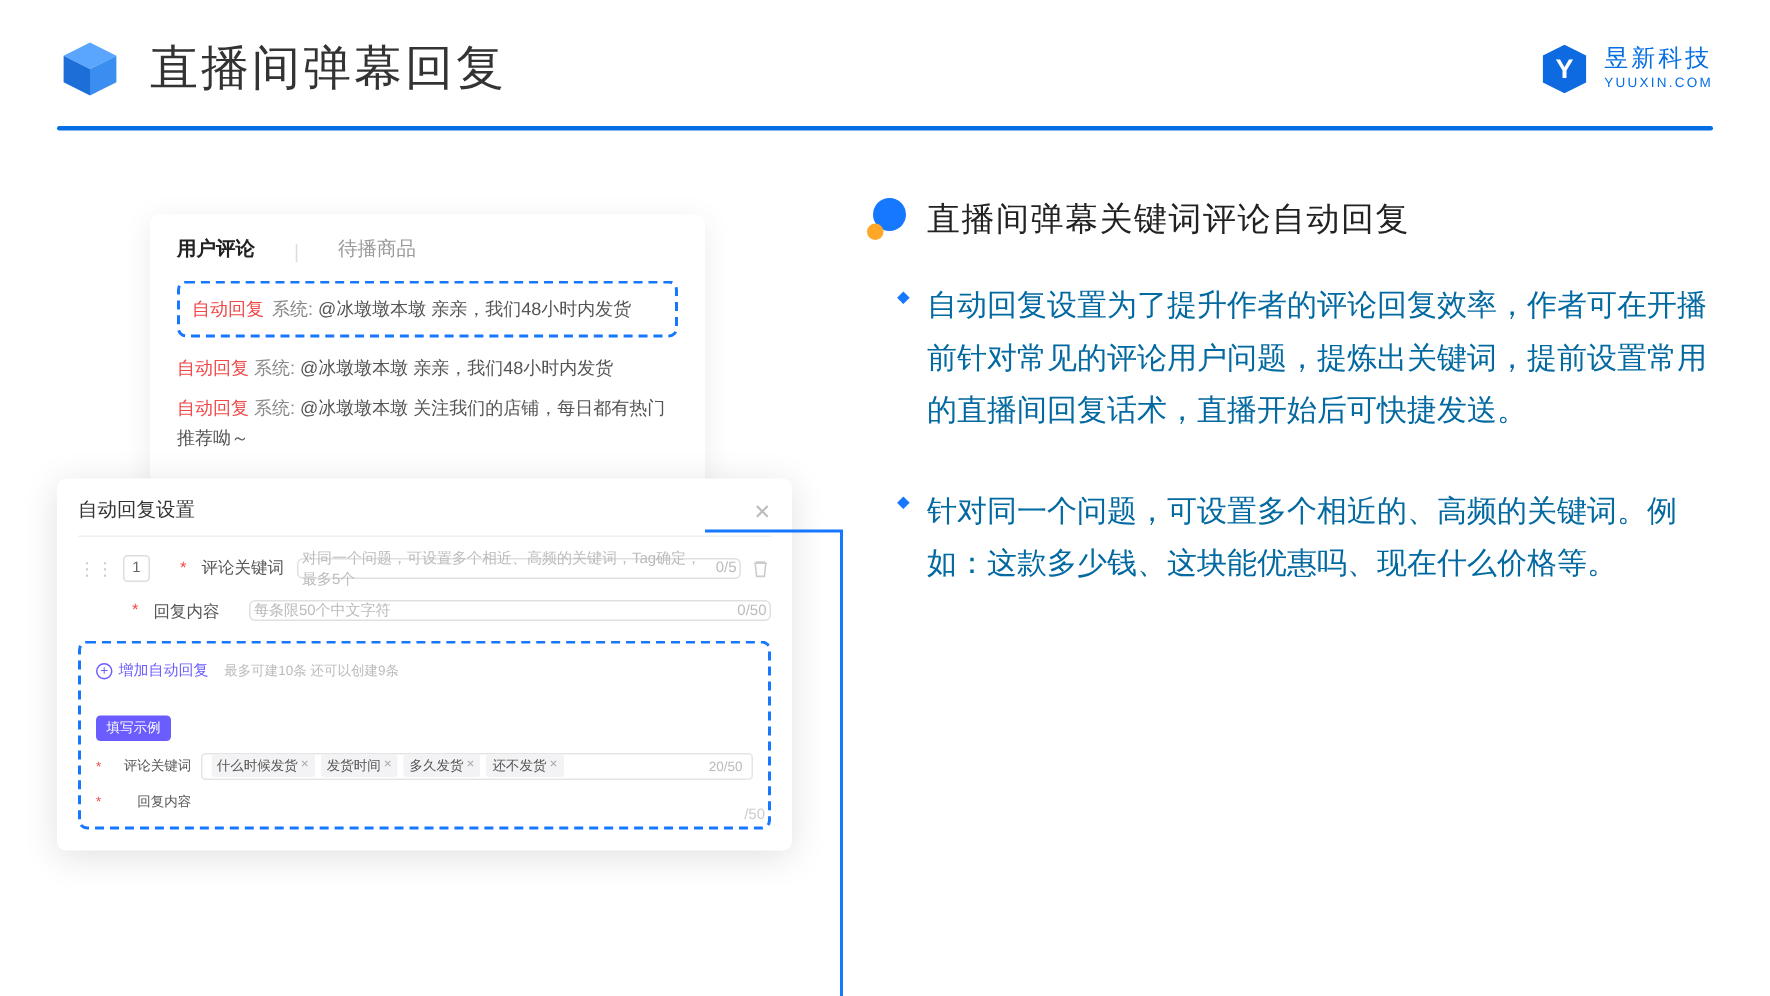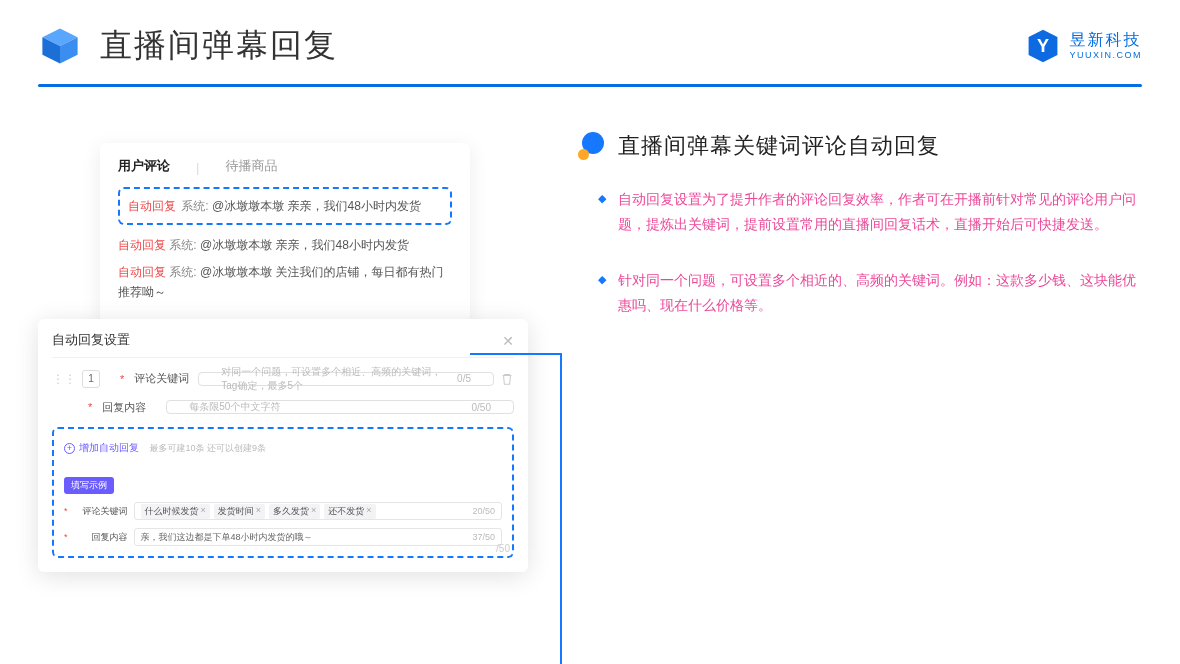--- a/index.html
+++ b/index.html
@@ -25,21 +25,21 @@
 .msg .sys{color:#888}
 .msg-plain{font-size:12px;color:#555;line-height:1.7;margin-bottom:6px}
 .card2{position:relative;margin-top:-10px;width:490px;background:#fff;border-radius:6px;box-shadow:0 4px 24px rgba(0,0,0,0.12);padding:12px 14px 14px 14px}
 .c2-head{display:flex;justify-content:space-between;align-items:flex-end;font-size:13px;color:#333;font-weight:500;padding-bottom:8px;border-bottom:1px solid #f0f0f0}
 .close-x{color:#bbb;font-size:14px;cursor:pointer}
 .form-row{display:flex;align-items:center;gap:6px;margin-top:12px;font-size:11px;color:#666}
 .num-box{width:18px;height:18px;border:1px solid #ddd;border-radius:3px;display:flex;align-items:center;justify-content:center;font-size:10px;background:#fff}
 .drag-dots{color:#ccc;font-size:12px;line-height:1}
 .req{color:#f04848;margin-right:4px}
 .lbl{width:58px;color:#555;font-size:11px}
-.inp{flex:1;height:14px;border:1px solid #e0e0e0;border-radius:4px;padding:0 22px;font-size:10px;color:#bbb;display:flex;align-items:center;justify-content:space-between;background:#fff}
+.inp{flex:1;height:14px;border:1px solid #e0e0e0;border-radius:4px;padding:0 2px;font-size:10px;color:#bbb;display:flex;align-items:center;justify-content:space-between;background:#fff}
 .inp-count{color:#bbb;font-size:10px}
 .trash{width:14px;height:14px;color:#ccc}
 .form-row.indent{margin-left:36px}
 .dashed2{border:2px dashed #1677ff;border-radius:6px;padding:8px 10px 10px 10px;margin-top:12px}
 .add-link{color:#6b5cff;font-size:10px;display:inline-flex;align-items:center;gap:4px}
 .plus-c{width:11px;height:11px;border:1px solid #6b5cff;border-radius:50%;display:inline-flex;align-items:center;justify-content:center;font-size:9px;line-height:1}
 .add-hint{color:#bbb;font-size:9px;margin-left:6px}
 .badge{display:inline-block;background:#6b5cff;color:#fff;font-size:9px;padding:2px 7px;border-radius:3px;margin-top:22px}
 .ex-row{display:flex;align-items:center;gap:6px;margin-top:8px;font-size:9px;color:#666}
 .ex-row .lbl2{width:50px;text-align:right;color:#555}
@@ -51,21 +51,21 @@
 .connector{position:absolute;border:1px solid #1677ff}
 .conn-h{top:230px;left:432px;width:90px;height:0}
 .conn-v{top:230px;left:522px;width:0;height:325px}
 .right{flex:1;padding-top:8px}
 .sec-head{display:flex;align-items:center;gap:12px;margin-bottom:26px}
 .dot-icon{position:relative;width:28px;height:28px;flex-shrink:0}
 .dot-blue{position:absolute;width:22px;height:22px;background:#1677ff;border-radius:50%;top:0;left:4px}
 .dot-orange{position:absolute;width:11px;height:11px;background:#ffa726;border-radius:50%;bottom:0;left:0}
 .sec-title{font-size:22px;color:#222;letter-spacing:1px}
 .bullets{list-style:none;padding-left:20px}
-.bullets li{position:relative;font-size:14px;color:#ec4899;line-height:1.75;margin-bottom:32px;padding-left:20px}
+.bullets li{position:relative;font-size:20px;color:#0369a1;line-height:1.75;margin-bottom:32px;padding-left:20px}
 .bullets li::before{content:"◆";position:absolute;left:0;top:2px;color:#1677ff;font-size:11px}
 </style>
 </head>
 <body>
 
 <div class="header">
   <svg class="cube-icon" viewBox="0 0 40 40">
       <polygon points="20,4 36,12 20,20 4,12" fill="#5aa6ff"></polygon>
       <polygon points="4,12 20,20 20,36 4,28" fill="#1b6fd6"></polygon>
       <polygon points="36,12 20,20 20,36 36,28" fill="#3a8ef0"></polygon>
@@ -147,24 +147,20 @@
                 <span class="tag-chip">发货时间<span class="tag-x">×</span></span>
                 <span class="tag-chip">多久发货<span class="tag-x">×</span></span>
                 <span class="tag-chip">还不发货<span class="tag-x">×</span></span>
               </span>
             <span class="cnt">20/50</span>
           </div>
         </div>
         <div class="ex-row">
           <span class="req">*</span>
           <span class="lbl2">回复内容</span>
-          <div class="ex-inp">
-            <span>亲，我们这边都是下单48小时内发货的哦～</span>
-            <span class="cnt">37/50</span>
-          </div>
         </div>
       </div>
       <span class="outer-count">/50</span>
     </div>
 
     <div class="connector conn-h"></div>
     <div class="connector conn-v"></div>
 
   </div>
 

